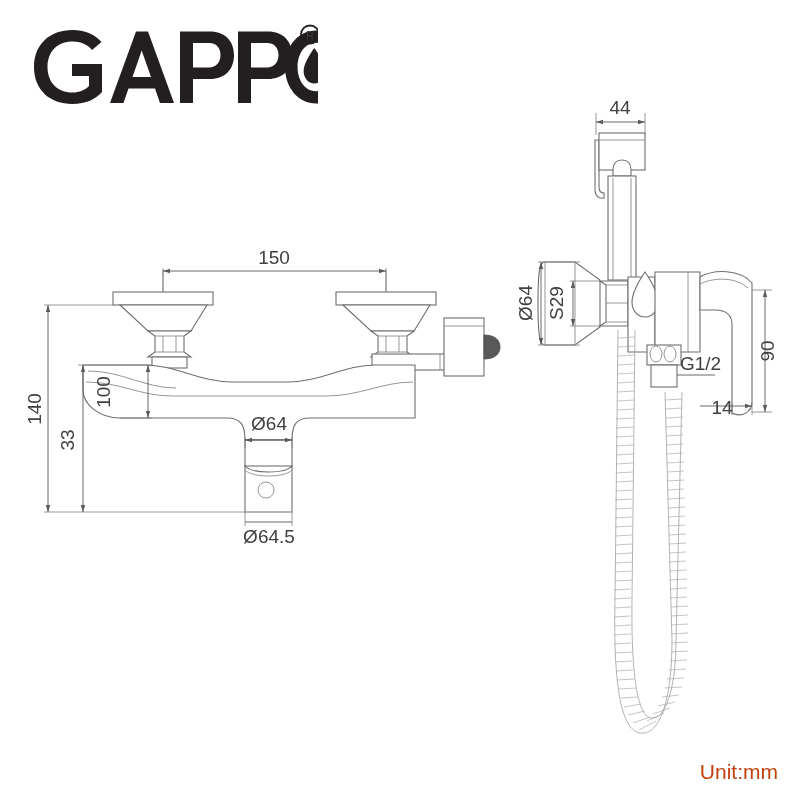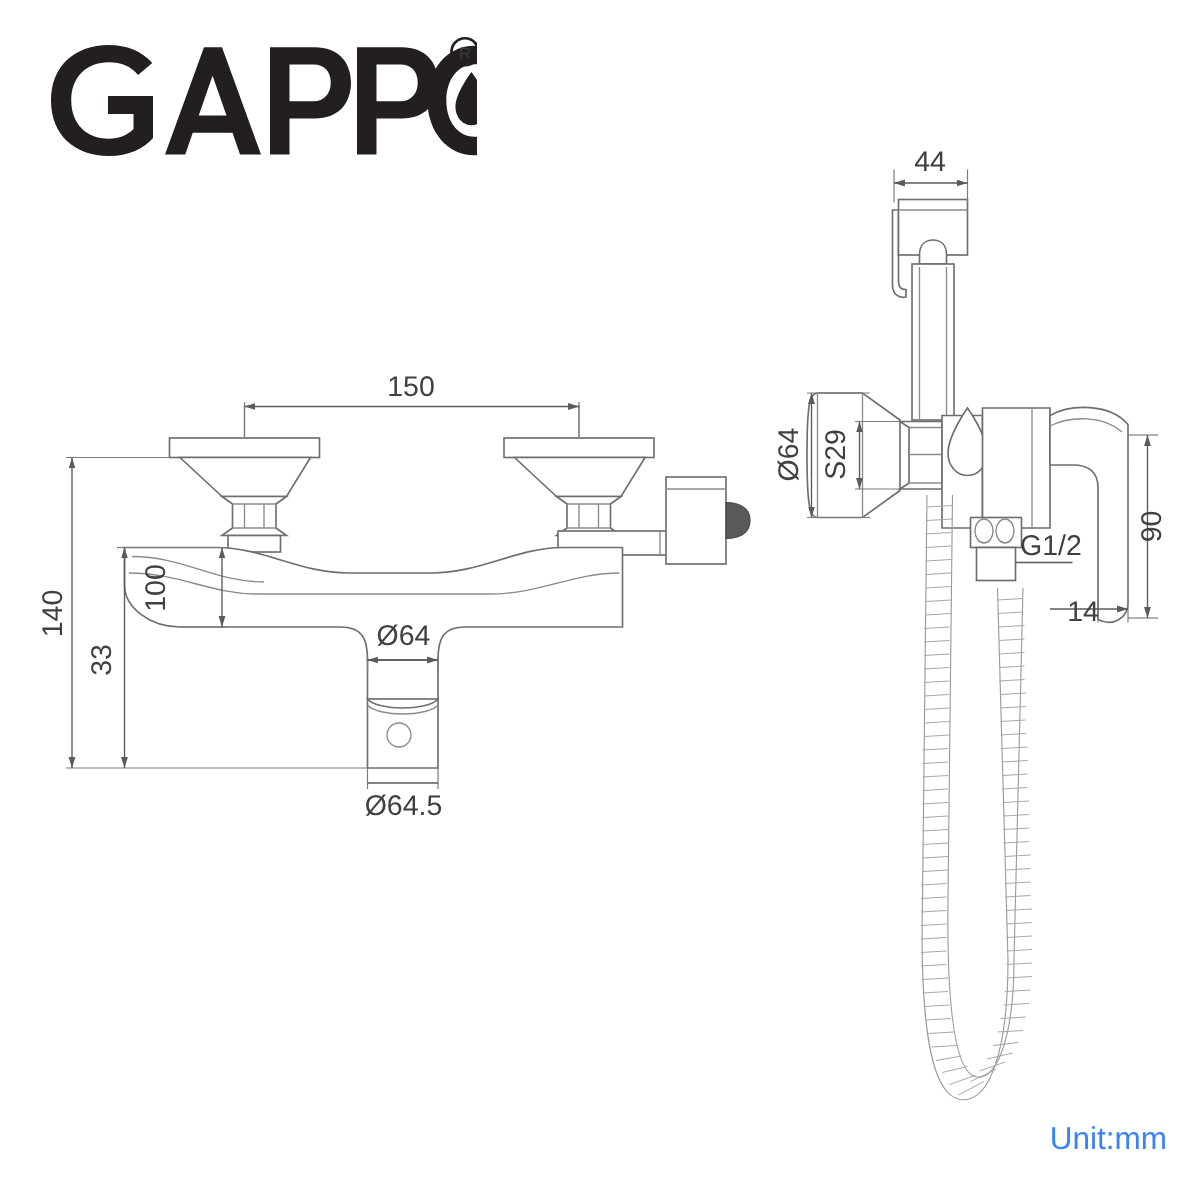--- a/index.html
+++ b/index.html
@@ -29,23 +29,23 @@
   #drawing {
     position: absolute;
     left: 0;
     top: 0;
     width: 800px;
     height: 800px;
   }
   .unit-label {
     position: absolute;
     right: 22px;
-    bottom: 28px;
+    bottom: 16px;
     font-size: 21px;
-    color: #3b82f6;
+    color: #c2410c;
     letter-spacing: 0px;
     font-family: "Liberation Sans", sans-serif;
     margin-top: 48px;
   }
   svg text {
     font-family: "Liberation Sans", sans-serif;
     fill: #3a3a3a;
   }
   .dimtext {
     font-size: 19px;

